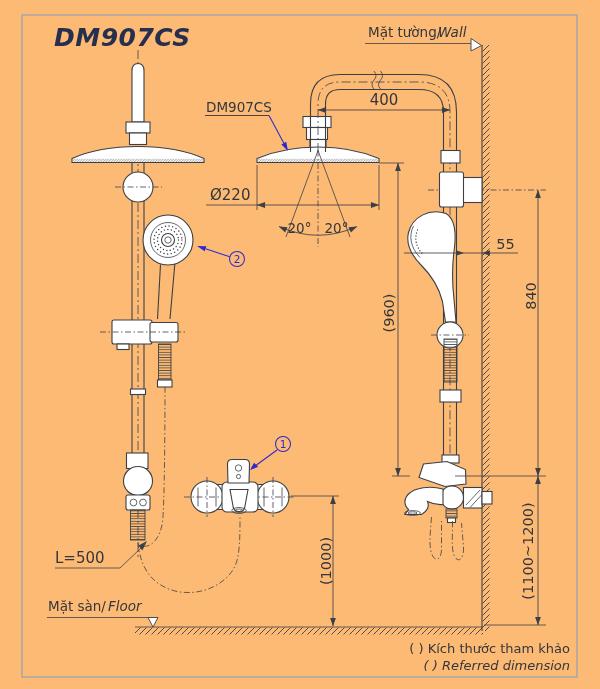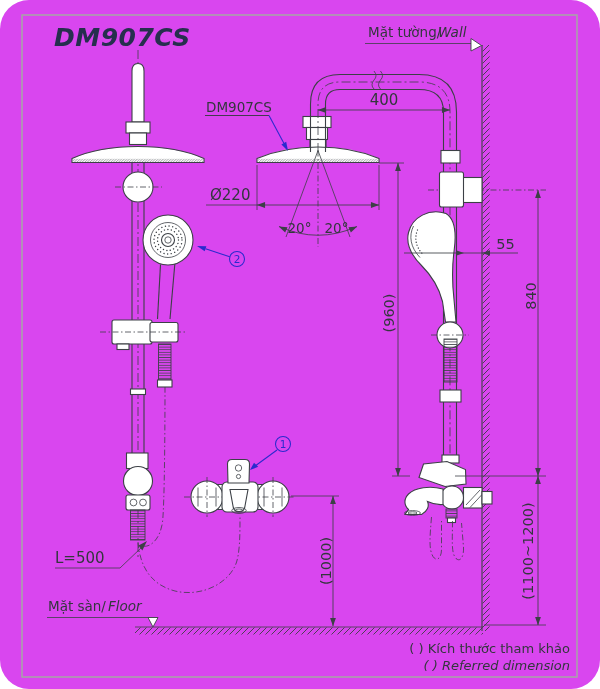--- a/index.html
+++ b/index.html
@@ -1,16 +1,16 @@
 <!DOCTYPE html>
 <html><head>
 <meta charset="utf-8">
 <style>
   html,body{margin:0;padding:0;background:#fff;}
-  .sheet{position:relative;width:600px;height:689px;background:#d946ef;overflow:hidden;border-radius:29px;}
+  .sheet{position:relative;width:600px;height:689px;background:#fdba74;overflow:hidden;}
   svg{display:block;}
   svg text{font-family:"DejaVu Sans","Liberation Sans",sans-serif;fill:#33373d;}
   .ln{stroke:#3c4046;stroke-width:1.1;fill:none;}
   .lt{stroke:#3c4046;stroke-width:0.8;fill:none;}
   .wf{stroke:#3c4046;stroke-width:1.1;fill:#ffffff;}
   .cl{stroke:#3c4046;stroke-width:0.8;fill:none;stroke-dasharray:9 3 2 3;}
   .cls{stroke:#3c4046;stroke-width:0.8;fill:none;stroke-dasharray:6 2.5 1.5 2.5;}
   .dim{stroke:#3c4046;stroke-width:0.85;fill:none;}
   .blue{stroke:#2a2ace;fill:none;stroke-width:1.05;}
   .bluef{fill:#2a2ace;stroke:none;}

